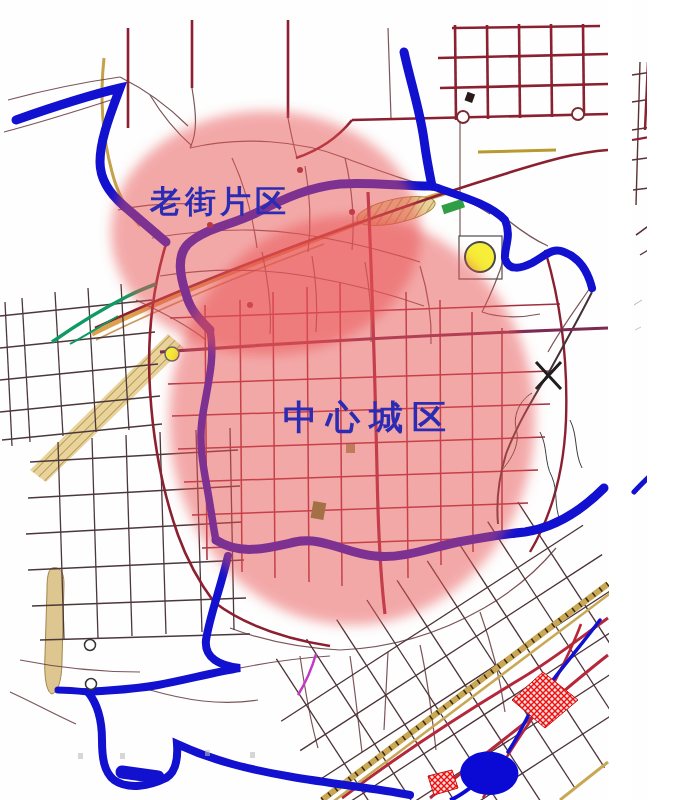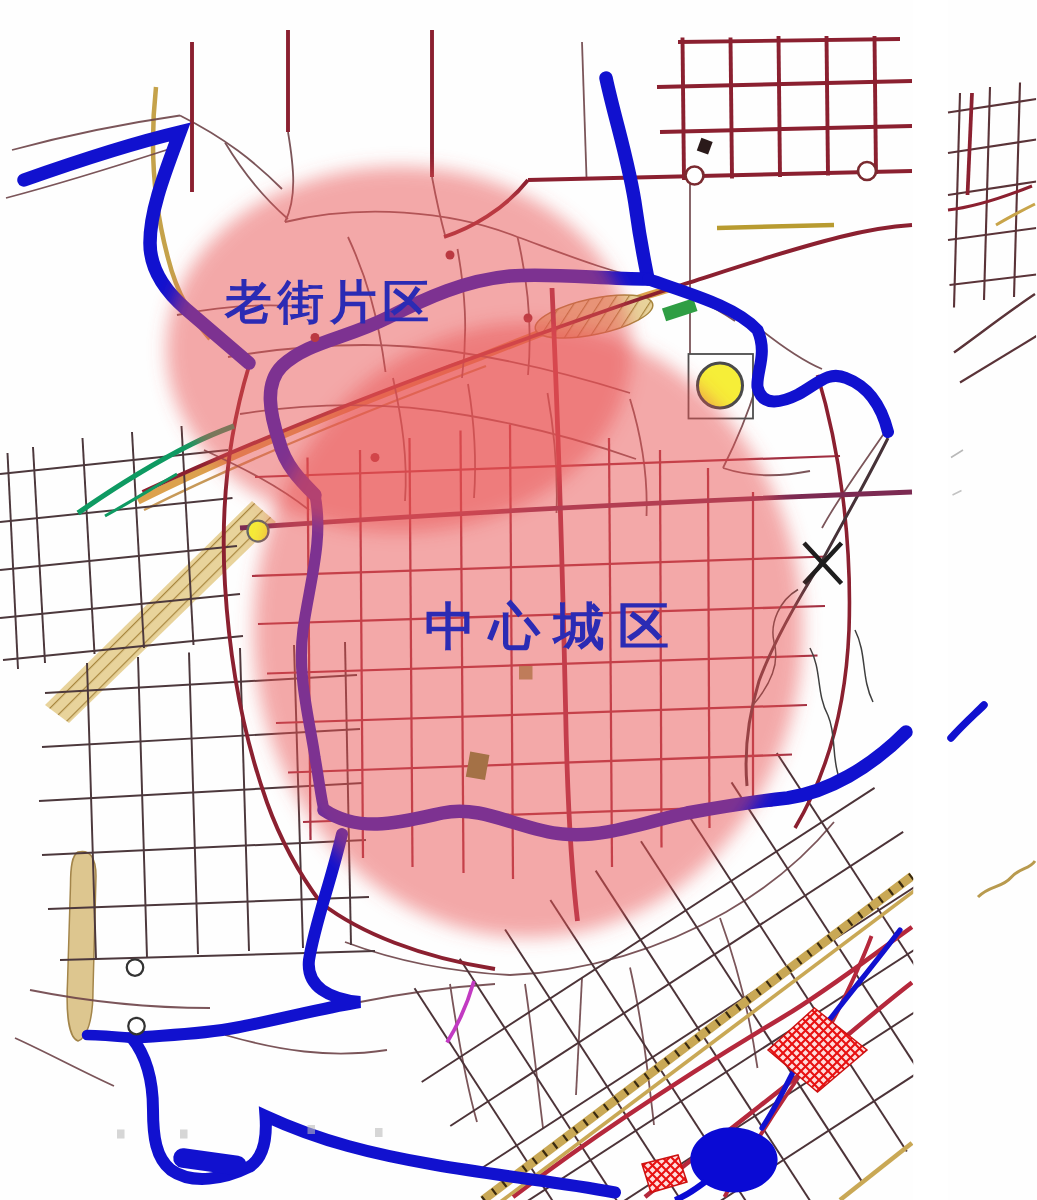--- a/index.html
+++ b/index.html
@@ -1,17 +1,17 @@
 <!DOCTYPE html>
 <html><head>
 <meta charset="utf-8">
 <style>
   html,body{margin:0;padding:0;background:#ffffff;}
   .stage{position:relative;width:647px;height:800px;background:#fefefe;overflow:hidden;
-         font-family:"DejaVu Sans","Liberation Sans",sans-serif;padding-left:44px;}
+         font-family:"DejaVu Sans","Liberation Sans",sans-serif;}
   .stage svg{position:absolute;left:0;top:0;}
   .zone-label{fill:#2b2bb4;font-weight:bold;font-family:"DejaVu Sans","Liberation Sans",sans-serif;}
 </style>
 </head>
 <body>
 
 <div class="stage">
 <svg width="691" height="800" viewBox="0 0 691 800">
   <defs>
     <clipPath id="mainClip">

